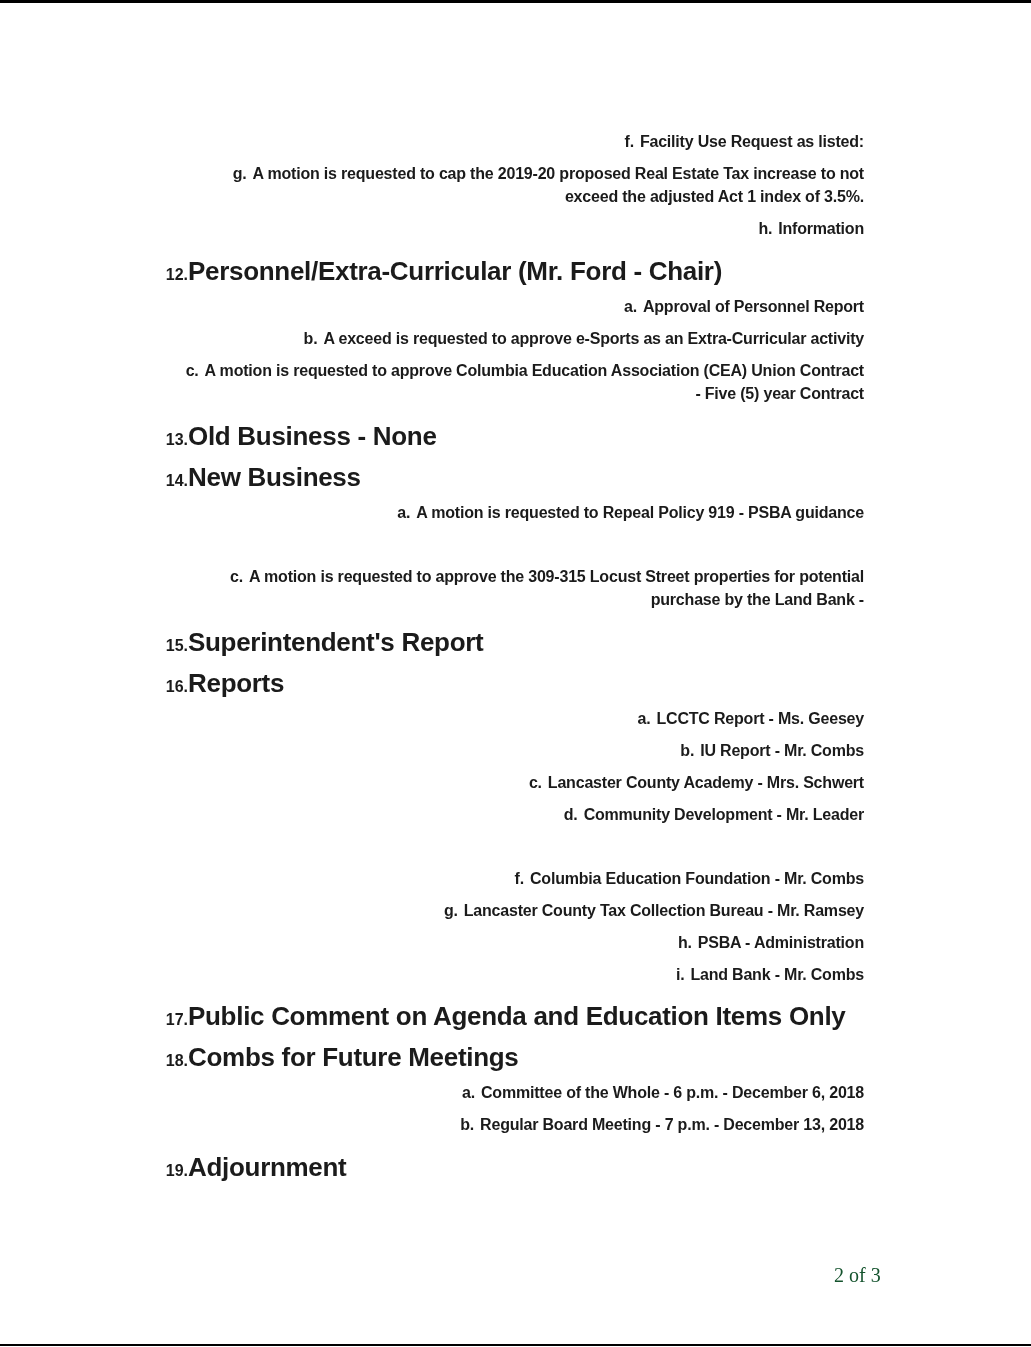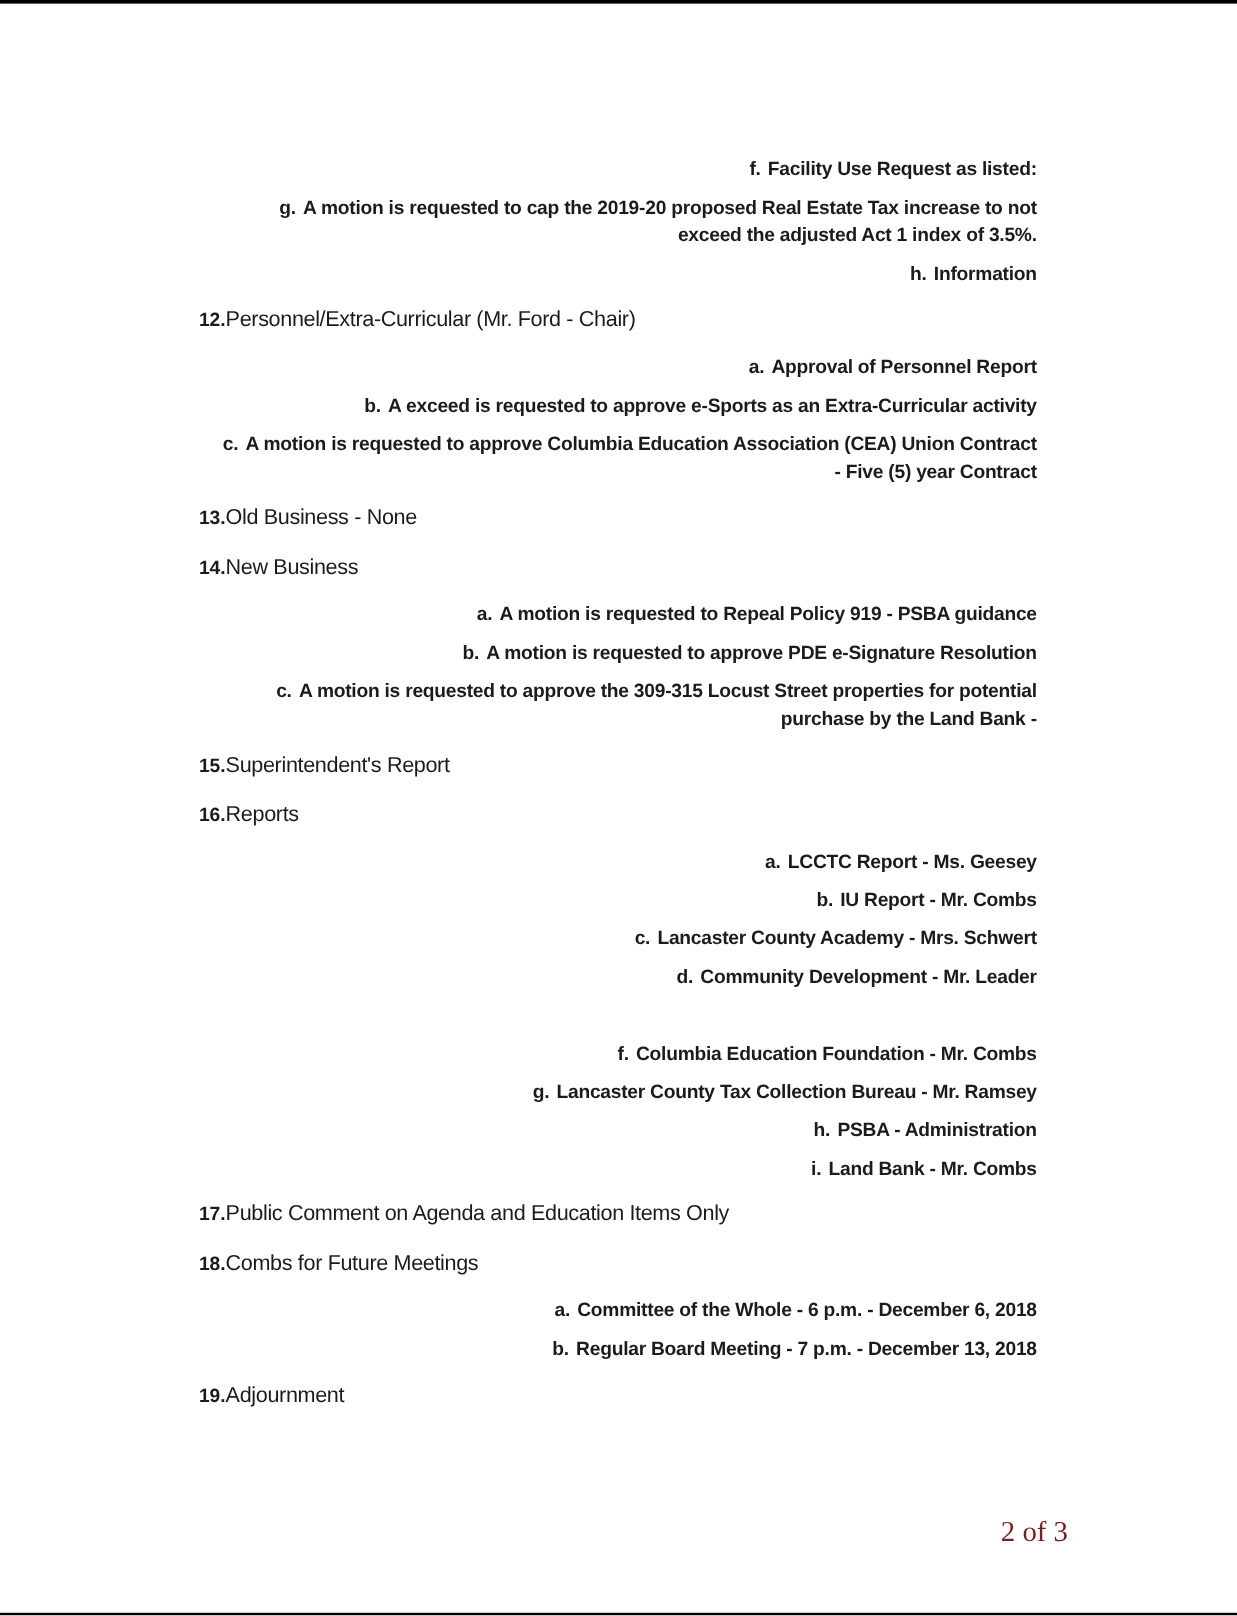--- a/index.html
+++ b/index.html
@@ -13,26 +13,26 @@
   .page { position: absolute; left: 0; top: 0; width: 1031px; height: 1347px; text-align: right; }
 
   .sub {
     position: absolute; left: 184px; width: 680px;
     font-weight: bold; font-size: 16px; line-height: 23px;
     letter-spacing: -0.2px; color: #1b1b1b;
   }
   .sub .letter { display: inline-block; margin-right: 6px; }
   .sec { position: absolute; left: 150px; white-space: nowrap; }
   .sec .num { font-weight: bold; font-size: 16px; display: inline-block; width: 38px; vertical-align: baseline; }
-  .sec .title { font-weight: normal; font-size: 18px; letter-spacing: -0.3px; vertical-align: baseline; }
+  .sec .title { font-weight: bold; font-size: 26px; letter-spacing: -0.3px; vertical-align: baseline; }
 
   .footer-page {
     position: absolute; left: 834px; top: 1264px;
     font-family: "Liberation Serif", "DejaVu Serif", serif;
-    font-size: 24px; color: #7f1d1d;
+    font-size: 20px; color: #14532d;
   }
 </style>
 </head>
 <body>
 
 <div class="top-rule"></div>
 
 <div class="page">
 
   <div class="sub" style="top:130px">
@@ -60,23 +60,20 @@
 
   <div class="sec" style="top:421px">
     <span class="num">13.</span><span class="title">Old Business - None</span>
   </div>
 
   <div class="sec" style="top:462px">
     <span class="num">14.</span><span class="title">New Business</span>
   </div>
   <div class="sub" style="top:501px">
     <span class="letter">a.</span><span>A motion is requested to Repeal Policy 919 - PSBA guidance</span>
-  </div>
-  <div class="sub" style="top:533px">
-    <span class="letter">b.</span><span>A motion is requested to approve PDE e-Signature Resolution</span>
   </div>
   <div class="sub" style="top:565px">
     <span class="letter">c.</span><span>A motion is requested to approve the 309-315 Locust Street properties for potential purchase by the Land Bank -</span>
   </div>
 
   <div class="sec" style="top:627px">
     <span class="num">15.</span><span class="title">Superintendent's Report</span>
   </div>
 
   <div class="sec" style="top:668px">

